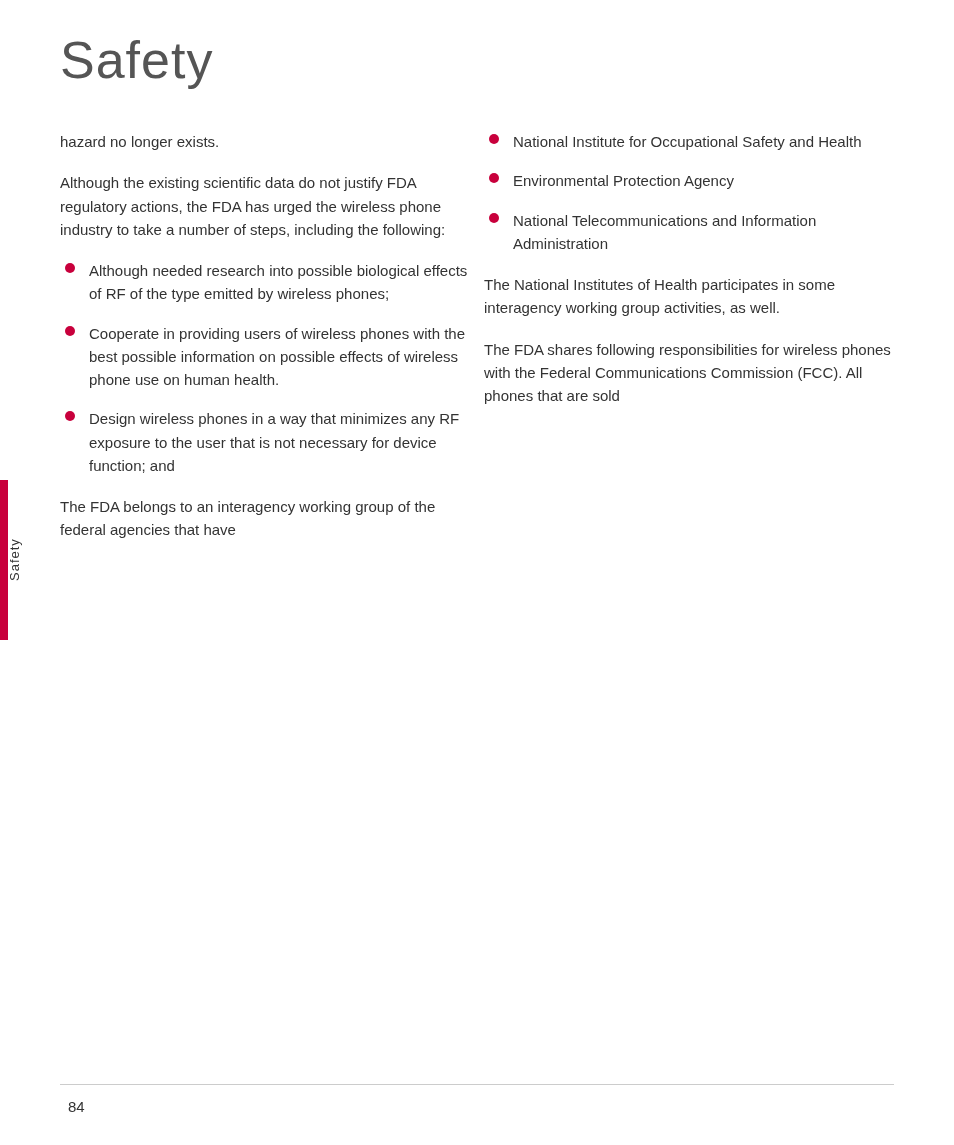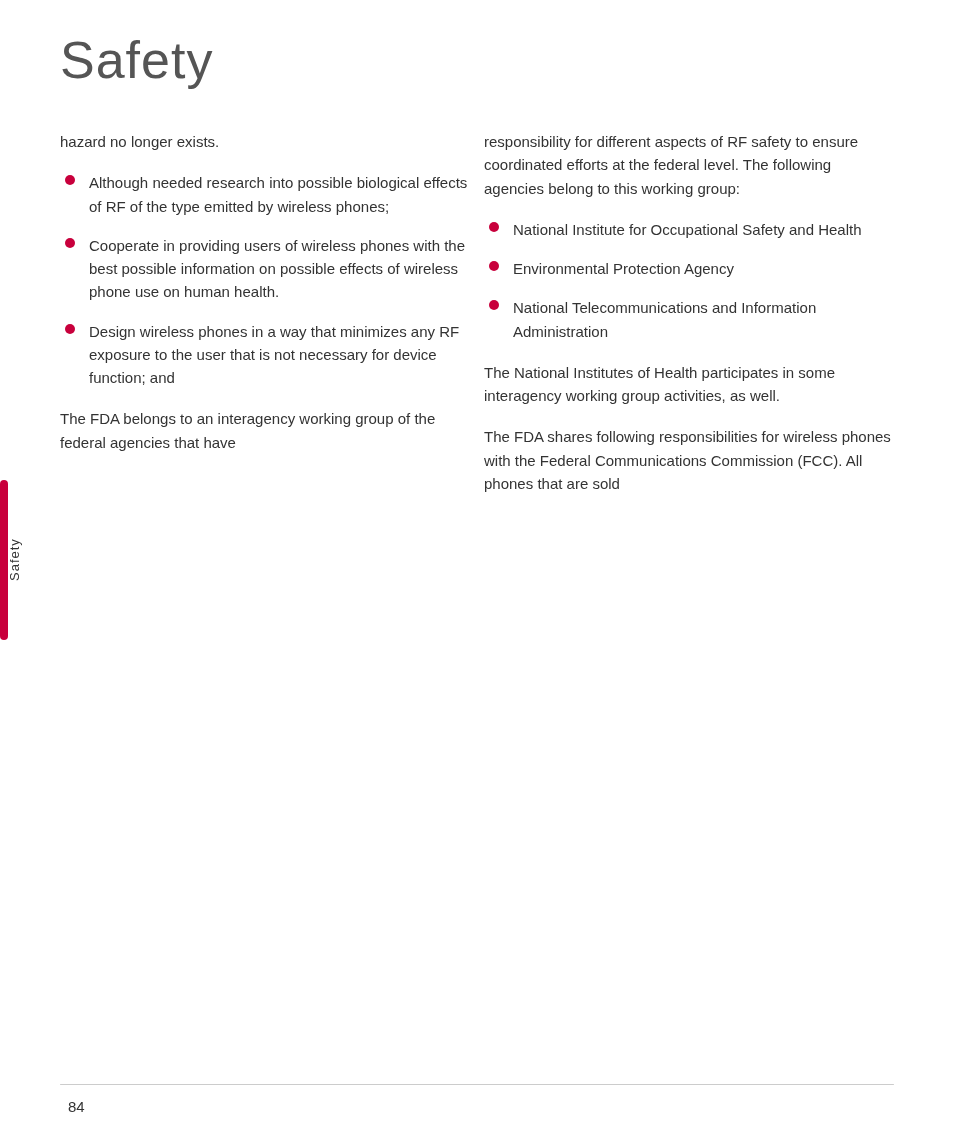--- a/index.html
+++ b/index.html
@@ -1,19 +1,18 @@
 <!DOCTYPE html>
 <html><head>
   <meta charset="utf-8">
   <style>
     * {
       margin: 0;
       padding: 0;
       box-sizing: border-box;
-      border-radius: 30px;
     }
 
     body {
       width: 954px;
       height: 1145px;
       background: #ffffff;
       font-family: 'Arial', sans-serif;
       position: relative;
       overflow: hidden;
     }
@@ -157,20 +156,21 @@
     <div class="side-tab-bar"></div>
     <span class="side-tab-text">Safety</span>
   </div>
 
   <div class="content-area">
 
     <div class="left-column">
 
       <p class="paragraph">hazard no longer exists.</p>
 
+      <p class="paragraph">Although the existing scientific data do not justify FDA regulatory actions, the FDA has urged the wireless phone industry to take a number of steps, including the following:</p>
 
       <ul class="bullet-list">
         <li>
           <span class="bullet-dot"></span>
           <span class="bullet-text">Although needed research into possible biological effects of RF of the type emitted by wireless phones;</span>
         </li>
         <li>
           <span class="bullet-dot"></span>
           <span class="bullet-text">Cooperate in providing users of wireless phones with the best possible information on possible effects of wireless phone use on human health.</span>
         </li>
@@ -179,21 +179,20 @@
           <span class="bullet-text">Design wireless phones in a way that minimizes any RF exposure to the user that is not necessary for device function; and</span>
         </li>
       </ul>
 
       <p class="paragraph">The FDA belongs to an interagency working group of the federal agencies that have</p>
 
     </div>
 
     <div class="right-column">
 
-      <p class="paragraph">responsibility for different aspects of RF safety to ensure coordinated efforts at the federal level. The following agencies belong to this working group:</p>
 
       <ul class="bullet-list">
         <li>
           <span class="bullet-dot"></span>
           <span class="bullet-text">National Institute for Occupational Safety and Health</span>
         </li>
         <li>
           <span class="bullet-dot"></span>
           <span class="bullet-text">Environmental Protection Agency</span>
         </li>

